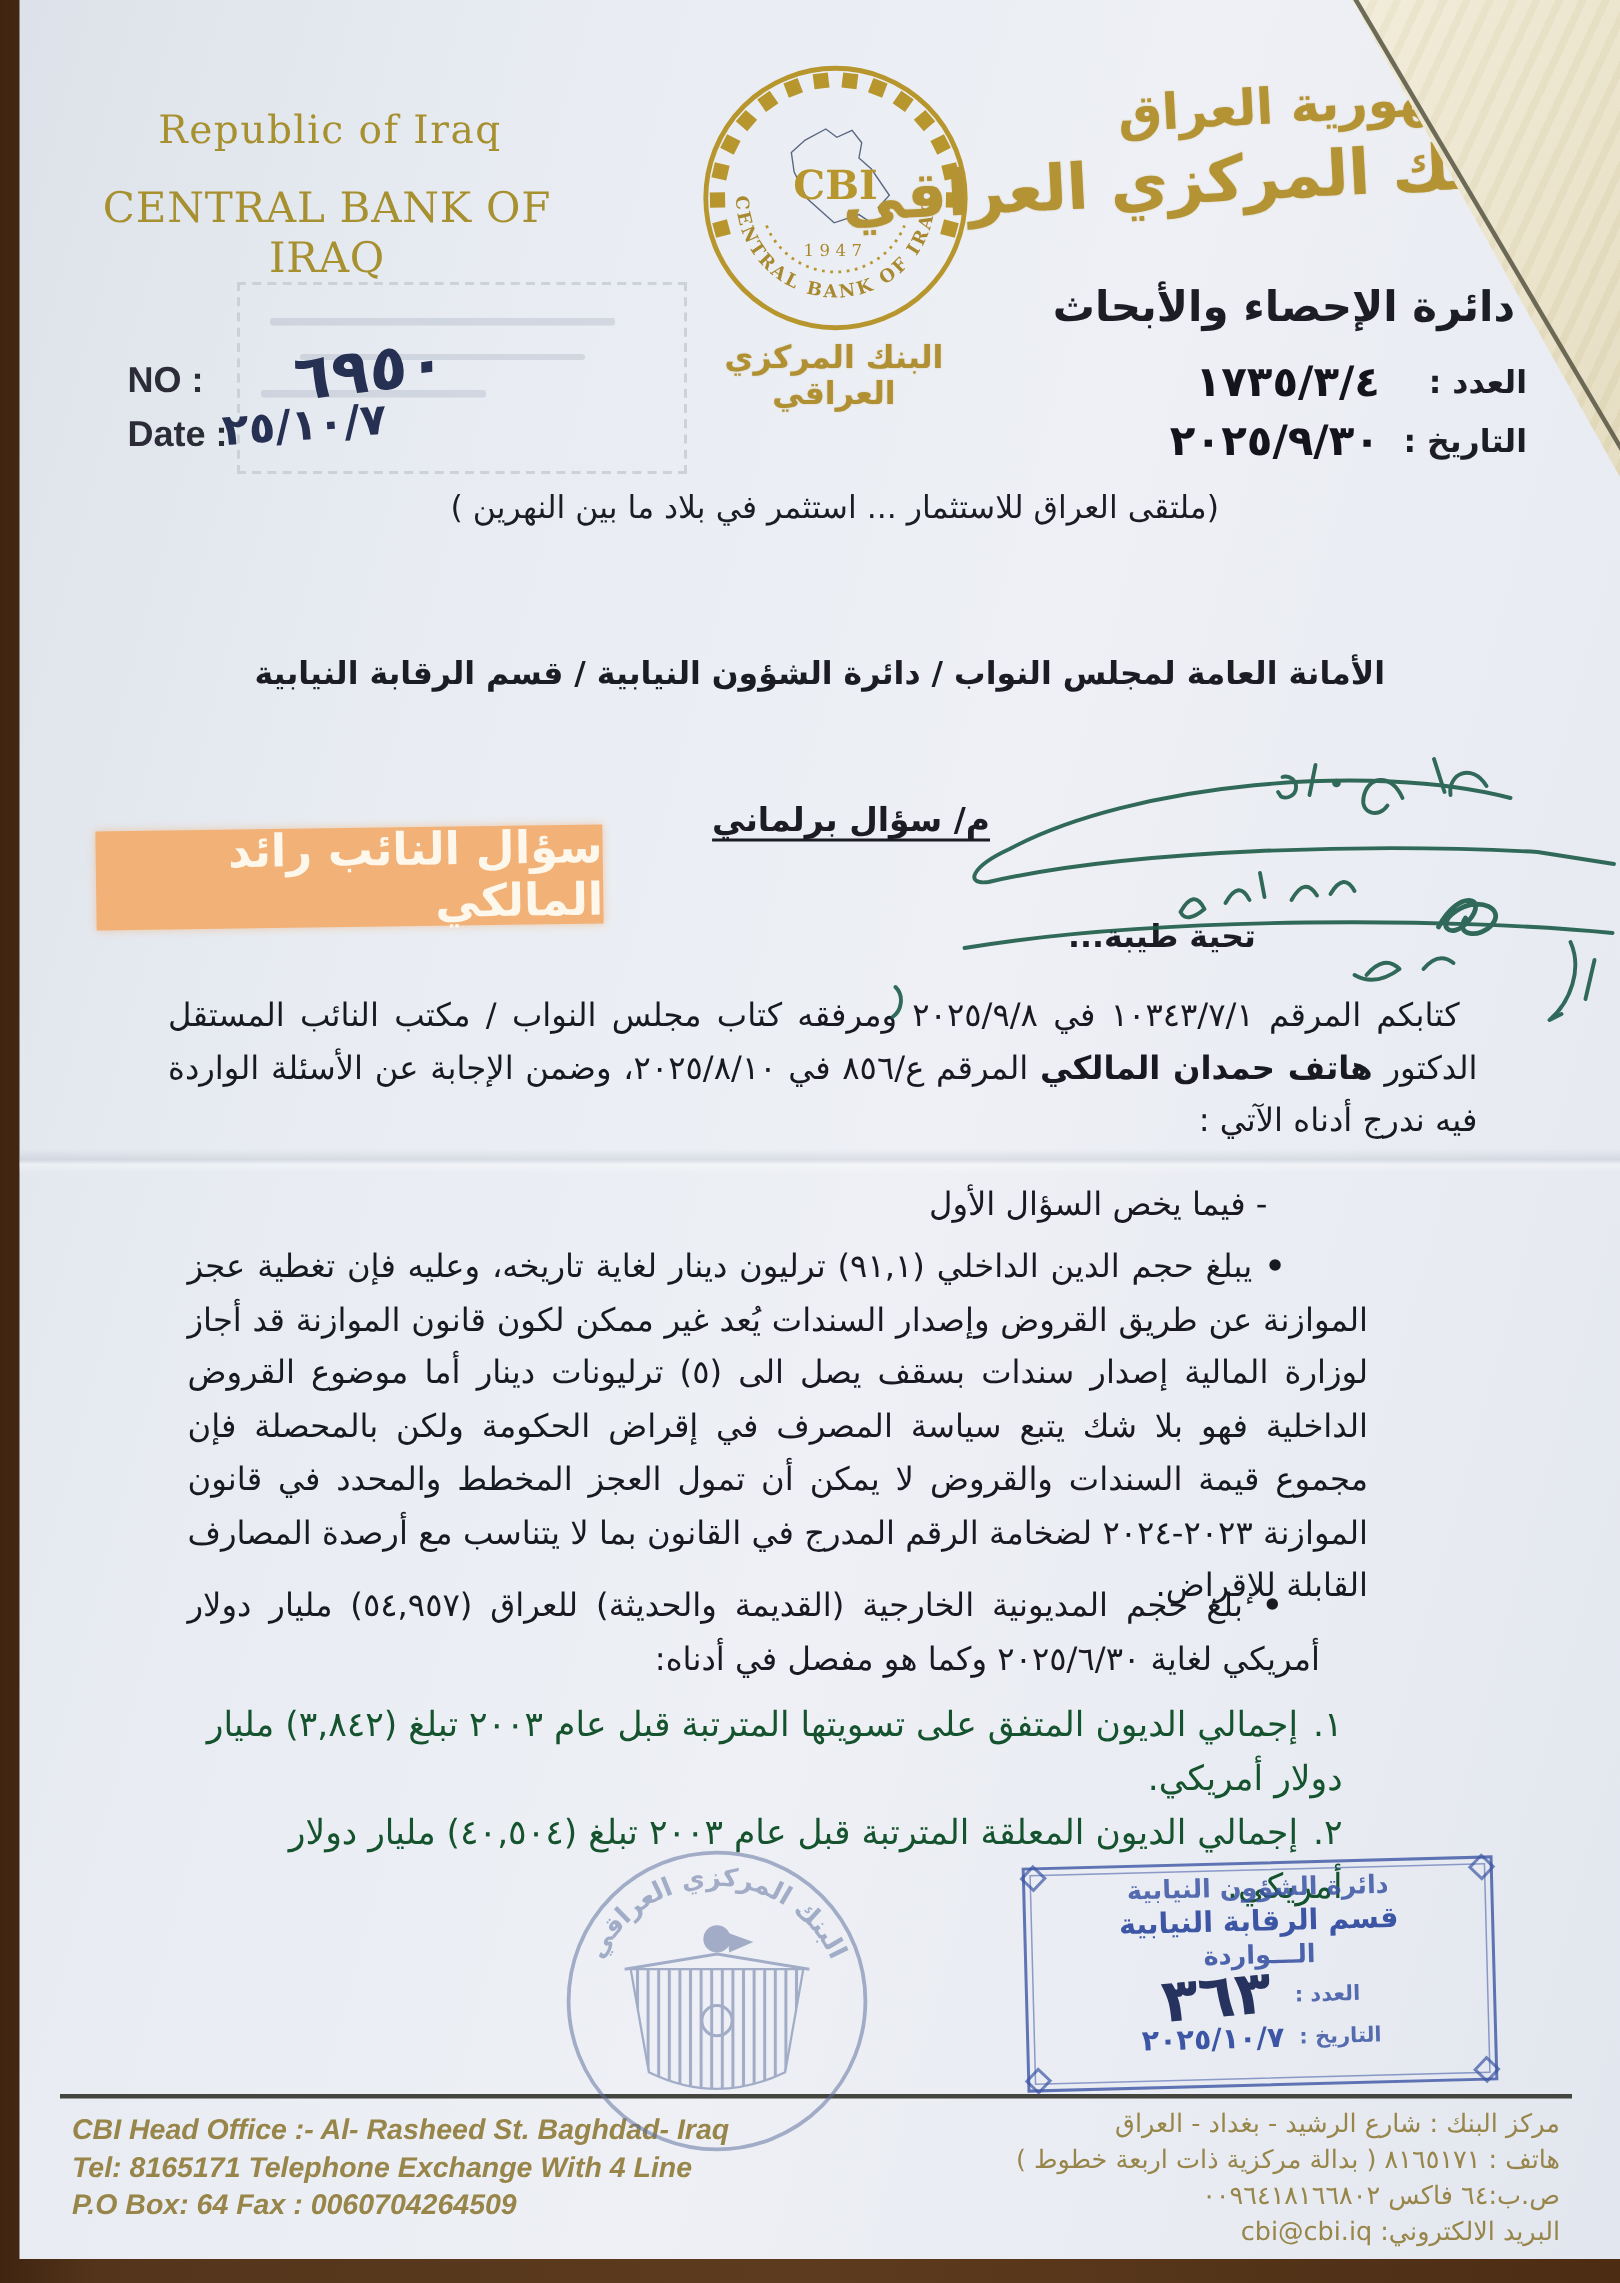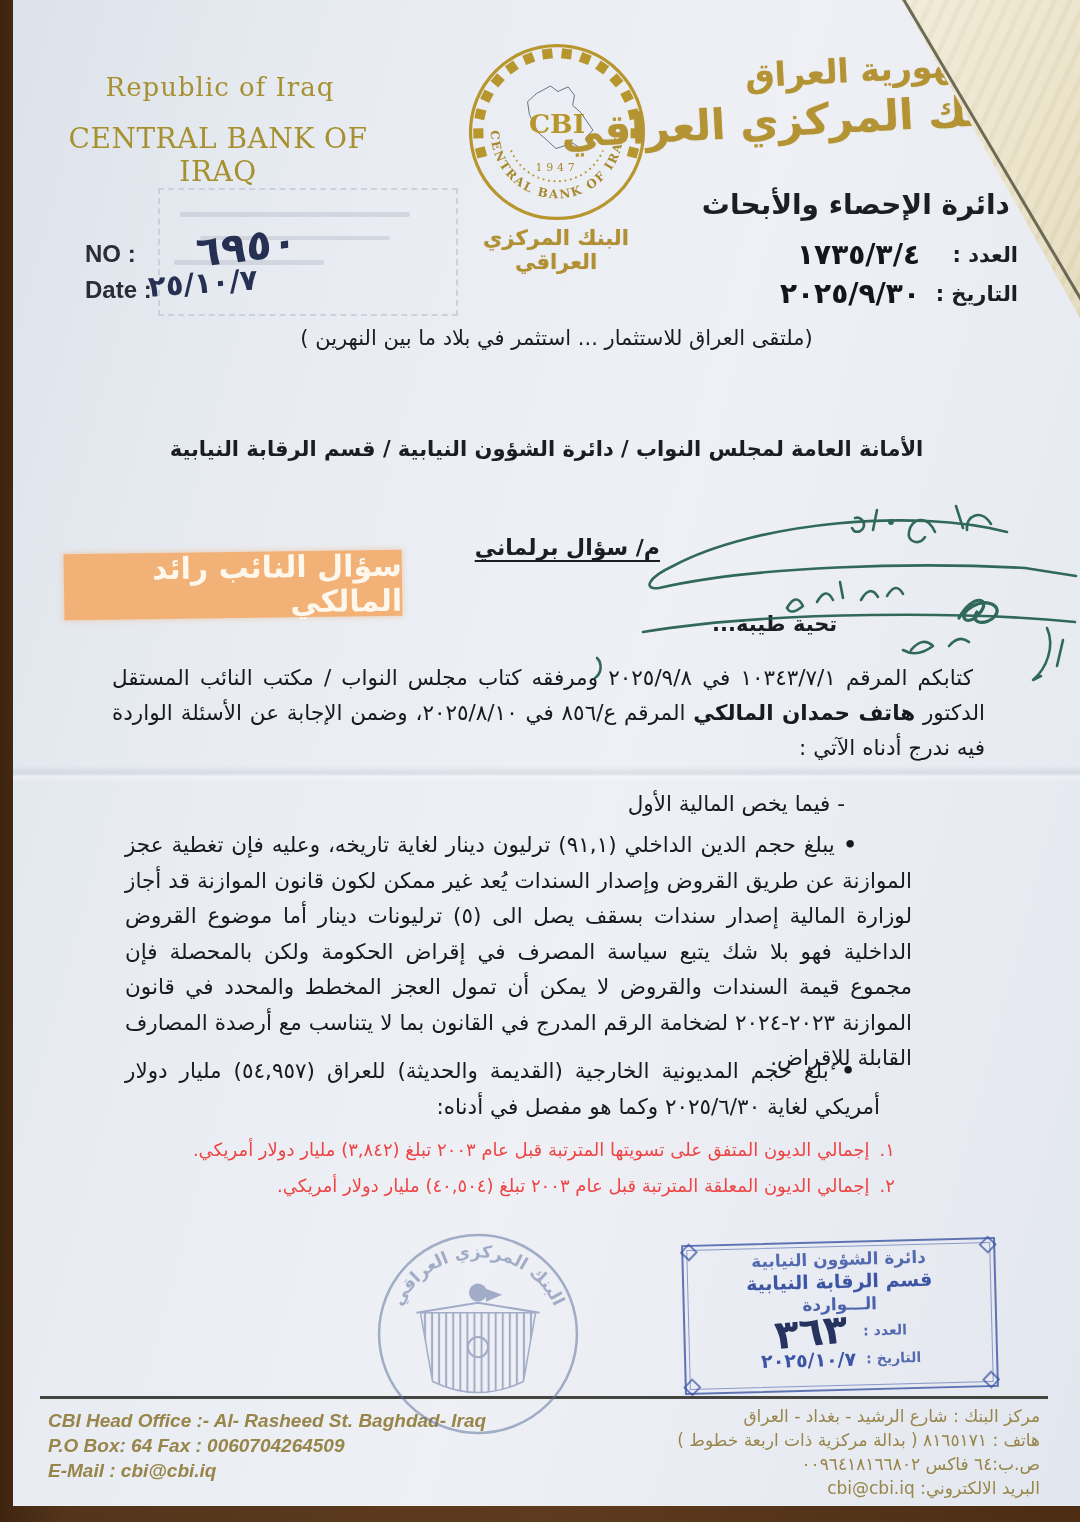--- a/index.html
+++ b/index.html
@@ -66,21 +66,21 @@
   .intro{position:absolute;right:95px;left:112px;top:660px;direction:rtl;text-align:justify;
        font-size:21.5px;line-height:35px;color:#191921;text-indent:12px;}
   .intro b{font-weight:bold;}
   .sec{position:absolute;right:235px;top:791px;direction:rtl;font-size:21.5px;color:#191921;}
   .sec::before{content:"-  ";}
   .bullet{direction:rtl;text-align:justify;font-size:21.5px;line-height:35.5px;color:#191921;position:absolute;}
   .bullet::before{content:"• ";font-weight:bold;}
   .b1{right:168px;left:125px;top:827px;text-indent:55px;}
   .b2{right:200px;left:125px;top:1053px;text-indent:25px;}
   .nums{position:absolute;right:185px;left:112px;top:1132px;direction:rtl;
-       font-size:18px;line-height:36px;color:#ef4444;}
+       font-size:23px;line-height:36px;color:#14532d;}
   .nitem .nnum{margin-left:10px;}
   
   .footline{position:absolute;left:40px;right:32px;top:1396px;height:3px;background:#45453f;}
   .f-en{position:absolute;left:48px;top:1408px;font-family:"Liberation Sans",sans-serif;
        font-style:italic;font-weight:bold;font-size:19px;line-height:25px;color:#97854a;}
   .f-ar{position:absolute;right:40px;top:1404px;text-align:right;direction:rtl;
        font-size:17px;line-height:24px;color:#97854a;}
   
   .eagle{position:absolute;left:372px;top:1228px;}
   .rstamp{position:absolute;left:683px;top:1241px;width:314px;height:150px;
@@ -178,37 +178,37 @@
 <div class="slogan">(ملتقى العراق للاستثمار ... استثمر في بلاد ما بين النهرين )</div>
 <div class="addr">الأمانة العامة لمجلس النواب / دائرة الشؤون النيابية / قسم الرقابة النيابية</div>
 <div class="subj">م/ سؤال برلماني</div>
 <div class="hl">
   <span>سؤال النائب رائد المالكي</span>
 </div>
 <div class="greet">تحية طيبة...</div>
 
 <div class="intro"><span>كتابكم المرقم ١٠٣٤٣/٧/١ في ٢٠٢٥/٩/٨ ومرفقه كتاب مجلس النواب / مكتب النائب المستقل الدكتور </span><b>هاتف حمدان المالكي</b><span> المرقم ع/٨٥٦ في ٢٠٢٥/٨/١٠، وضمن الإجابة عن الأسئلة الواردة فيه ندرج أدناه الآتي :</span>
 </div>
-<div class="sec">فيما يخص المالية الأول</div>
+<div class="sec">فيما يخص السؤال الأول</div>
 <div class="bullet b1">يبلغ حجم الدين الداخلي (٩١,١) ترليون دينار لغاية تاريخه، وعليه فإن تغطية عجز الموازنة عن طريق القروض وإصدار السندات يُعد غير ممكن لكون قانون الموازنة قد أجاز لوزارة المالية إصدار سندات بسقف يصل الى (٥) ترليونات دينار أما موضوع القروض الداخلية فهو بلا شك يتبع سياسة المصرف في إقراض الحكومة ولكن بالمحصلة فإن مجموع قيمة السندات والقروض لا يمكن أن تمول العجز المخطط والمحدد في قانون الموازنة ٢٠٢٣-٢٠٢٤ لضخامة الرقم المدرج في القانون بما لا يتناسب مع أرصدة المصارف القابلة للإقراض.</div>
 <div class="bullet b2">بلغ حجم المديونية الخارجية (القديمة والحديثة) للعراق (٥٤,٩٥٧) مليار دولار أمريكي لغاية ٢٠٢٥/٦/٣٠ وكما هو مفصل في أدناه:</div>
 <div class="nums">
   <div class="nitem">
     <span class="nnum">١.</span><span>إجمالي الديون المتفق على تسويتها المترتبة قبل عام ٢٠٠٣ تبلغ (٣,٨٤٢) مليار دولار أمريكي.</span>
   </div>
   <div class="nitem">
     <span class="nnum">٢.</span><span>إجمالي الديون المعلقة المترتبة قبل عام ٢٠٠٣ تبلغ (٤٠,٥٠٤) مليار دولار أمريكي.</span>
   </div>
 </div>
 
 <div class="footline"></div>
 <div class="f-en">
   <div>CBI Head Office :- Al- Rasheed St. Baghdad- Iraq</div>
+  <div>Tel: 8165171 Telephone Exchange With 4 Line</div>
   <div>P.O Box: 64 Fax : 0060704264509</div>
-  <div>E-Mail : cbi@cbi.iq</div>
 </div>
 <div class="f-ar">
   <div>مركز البنك : شارع الرشيد - بغداد - العراق</div>
   <div>هاتف : ٨١٦٥١٧١ ( بدالة مركزية ذات اربعة خطوط )</div>
   <div>ص.ب:٦٤ فاكس ٠٠٩٦٤١٨١٦٦٨٠٢</div>
   <div>البريد الالكتروني: cbi@cbi.iq</div>
 </div>
 
 <svg class="eagle" viewBox="0 0 210 210" width="212" height="212">
   <defs>

